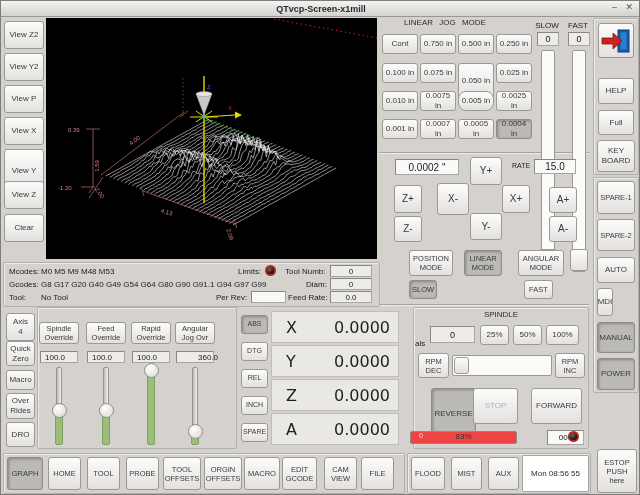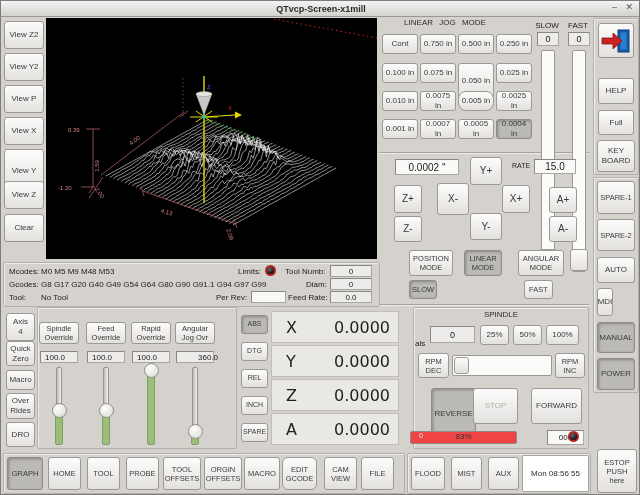--- a/index.html
+++ b/index.html
@@ -291,21 +291,21 @@
   <div class="frame" style="left:406px;top:452px;width:184px;height:41px;"></div>
   <div class="btn sel" style="left:6px;top:456px;width:36px;height:33px;font-size:7.5px;">GRAPH</div>
   <div class="btn" style="left:47px;top:456px;width:33px;height:33px;font-size:7.5px;">HOME</div>
   <div class="btn" style="left:86px;top:456px;width:33px;height:33px;font-size:7.5px;">TOOL</div>
   <div class="btn" style="left:125px;top:456px;width:33px;height:33px;font-size:7.5px;">PROBE</div>
   <div class="btn" style="left:162px;top:456px;width:38px;height:33px;font-size:7.5px;">TOOL
 OFFSETS</div>
   <div class="btn" style="left:203px;top:456px;width:38px;height:33px;font-size:7.5px;">ORGIN
 OFFSETS</div>
   <div class="btn" style="left:243px;top:456px;width:36px;height:33px;font-size:7.5px;">MACRO</div>
-  <div class="btn" style="left:281px;top:456px;width:35px;height:33px;font-size:7.5px;border-radius:6px;">EDIT
+  <div class="btn" style="left:281px;top:456px;width:35px;height:33px;font-size:7.5px;">EDIT
 GCODE</div>
   <div class="btn" style="left:323px;top:456px;width:33px;height:33px;font-size:7.5px;">CAM
 VIEW</div>
   <div class="btn" style="left:360px;top:456px;width:33px;height:33px;font-size:7.5px;">FILE</div>
   <div class="btn" style="left:410px;top:456px;width:34px;height:33px;font-size:7.5px;">FLOOD</div>
   <div class="btn" style="left:450px;top:456px;width:31px;height:33px;font-size:7.5px;">MIST</div>
   <div class="btn" style="left:487px;top:456px;width:31px;height:33px;font-size:7.5px;">AUX</div>
   <div class="abs" style="left:521px;top:454px;width:67px;height:37px;background:#ffffff;border:1px solid #a5a3a0;border-radius:2px;display:flex;align-items:center;justify-content:center;font-size:8px;color:#2d2d2d;">Mon 08:56 55</div>
 
   <div class="frame" style="left:592px;top:17px;width:46px;height:157px;"></div>

